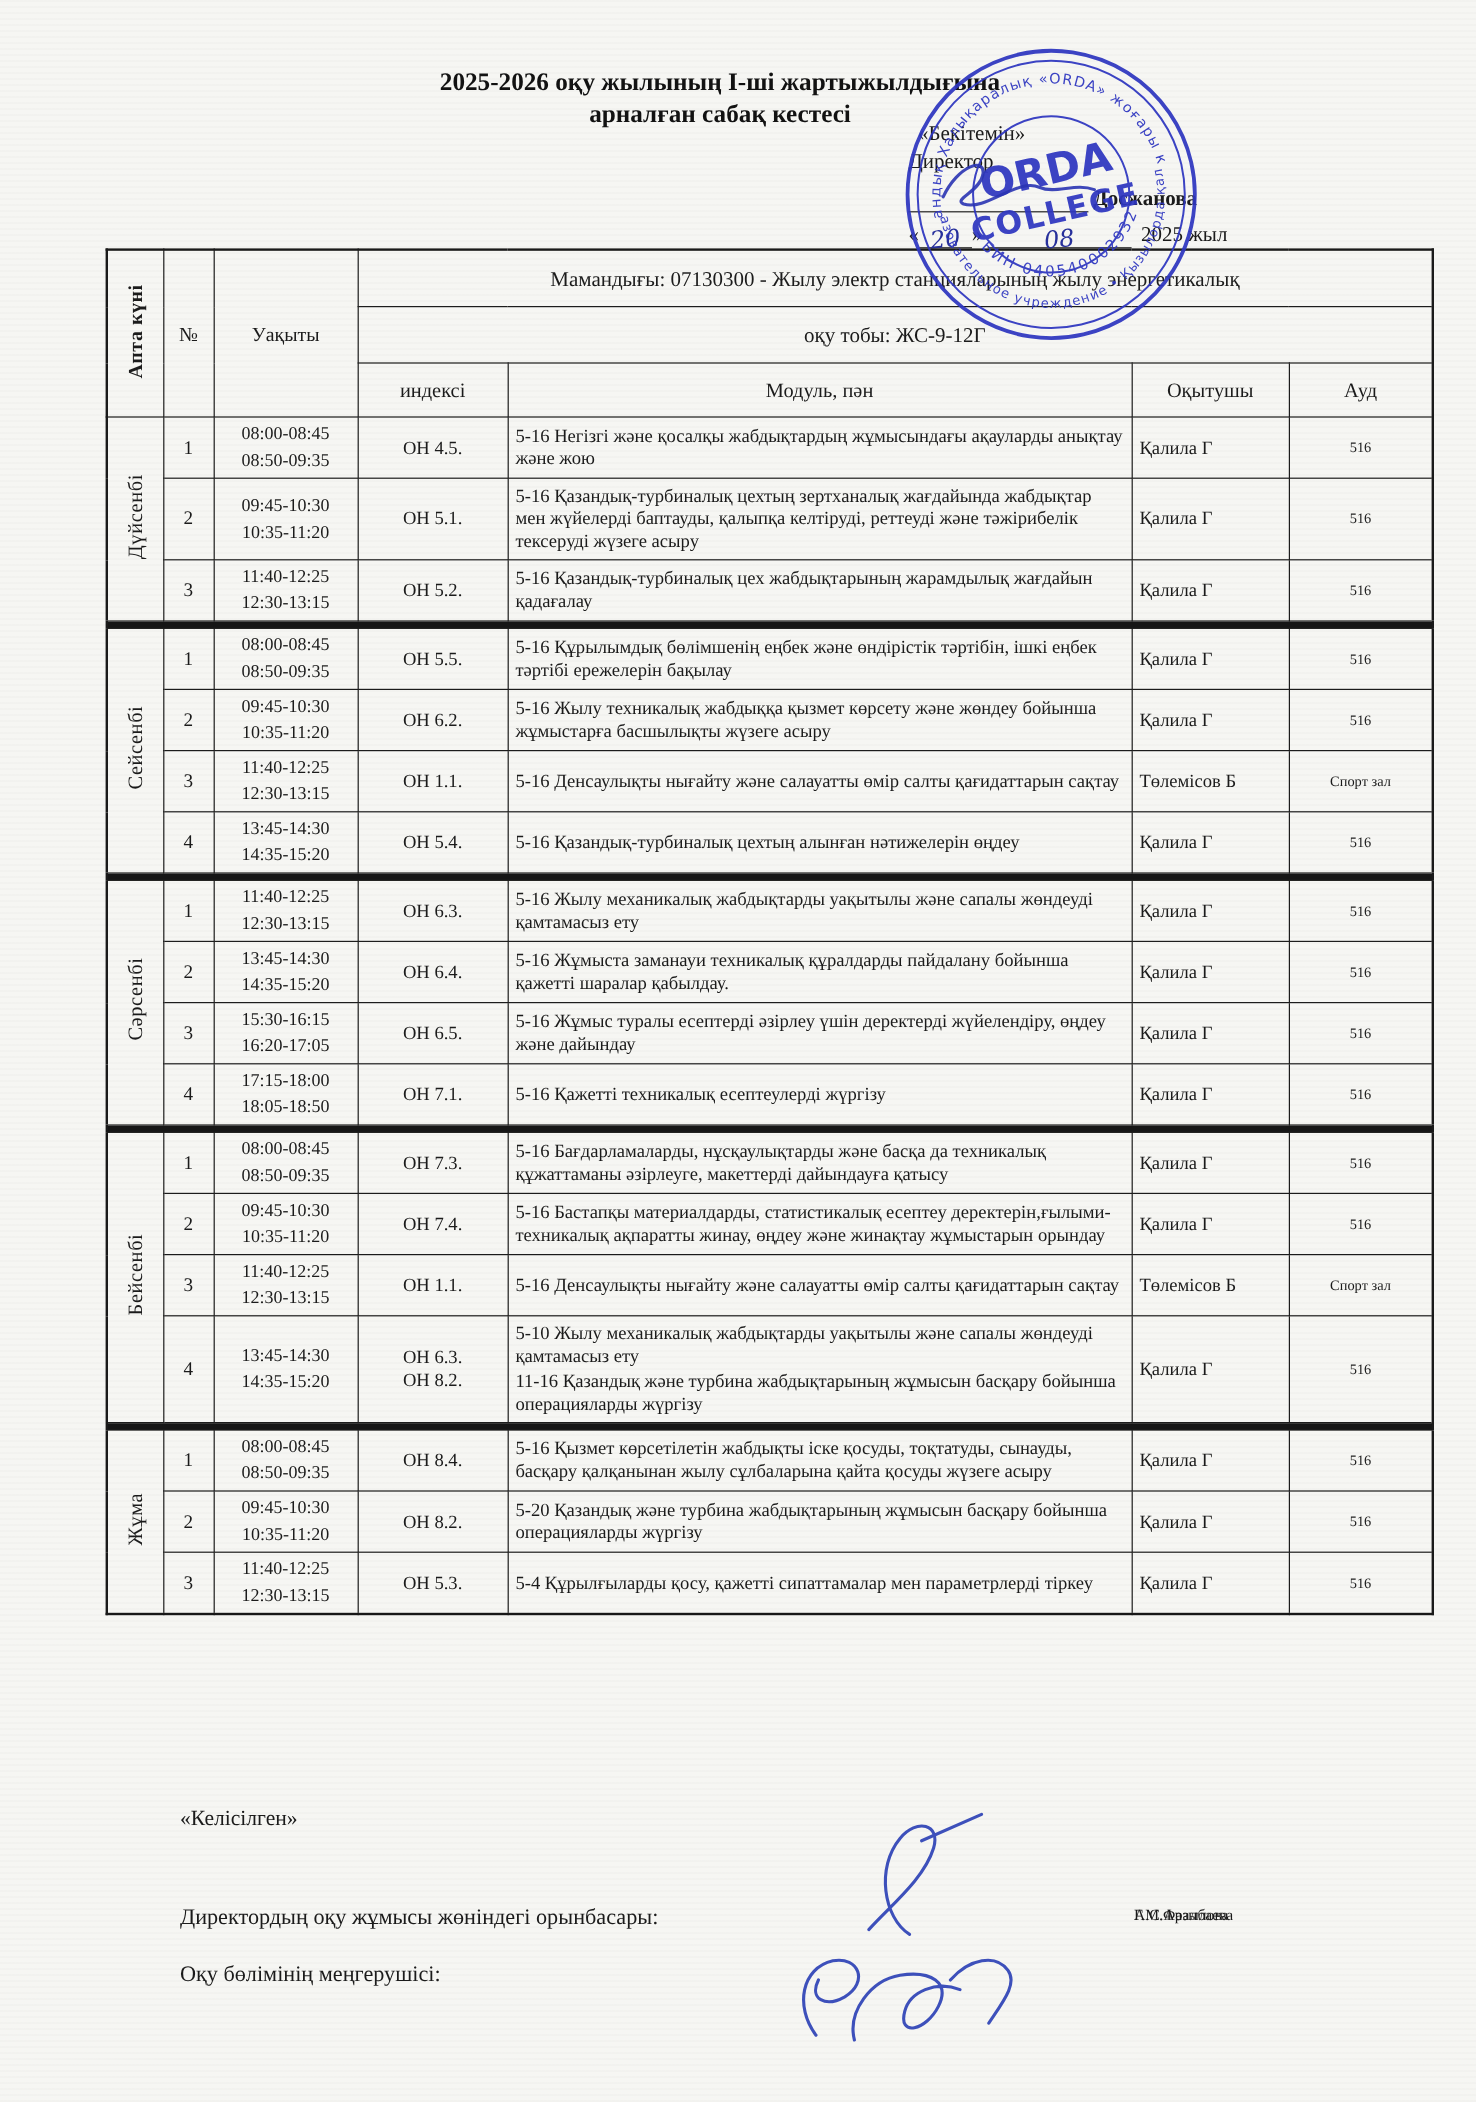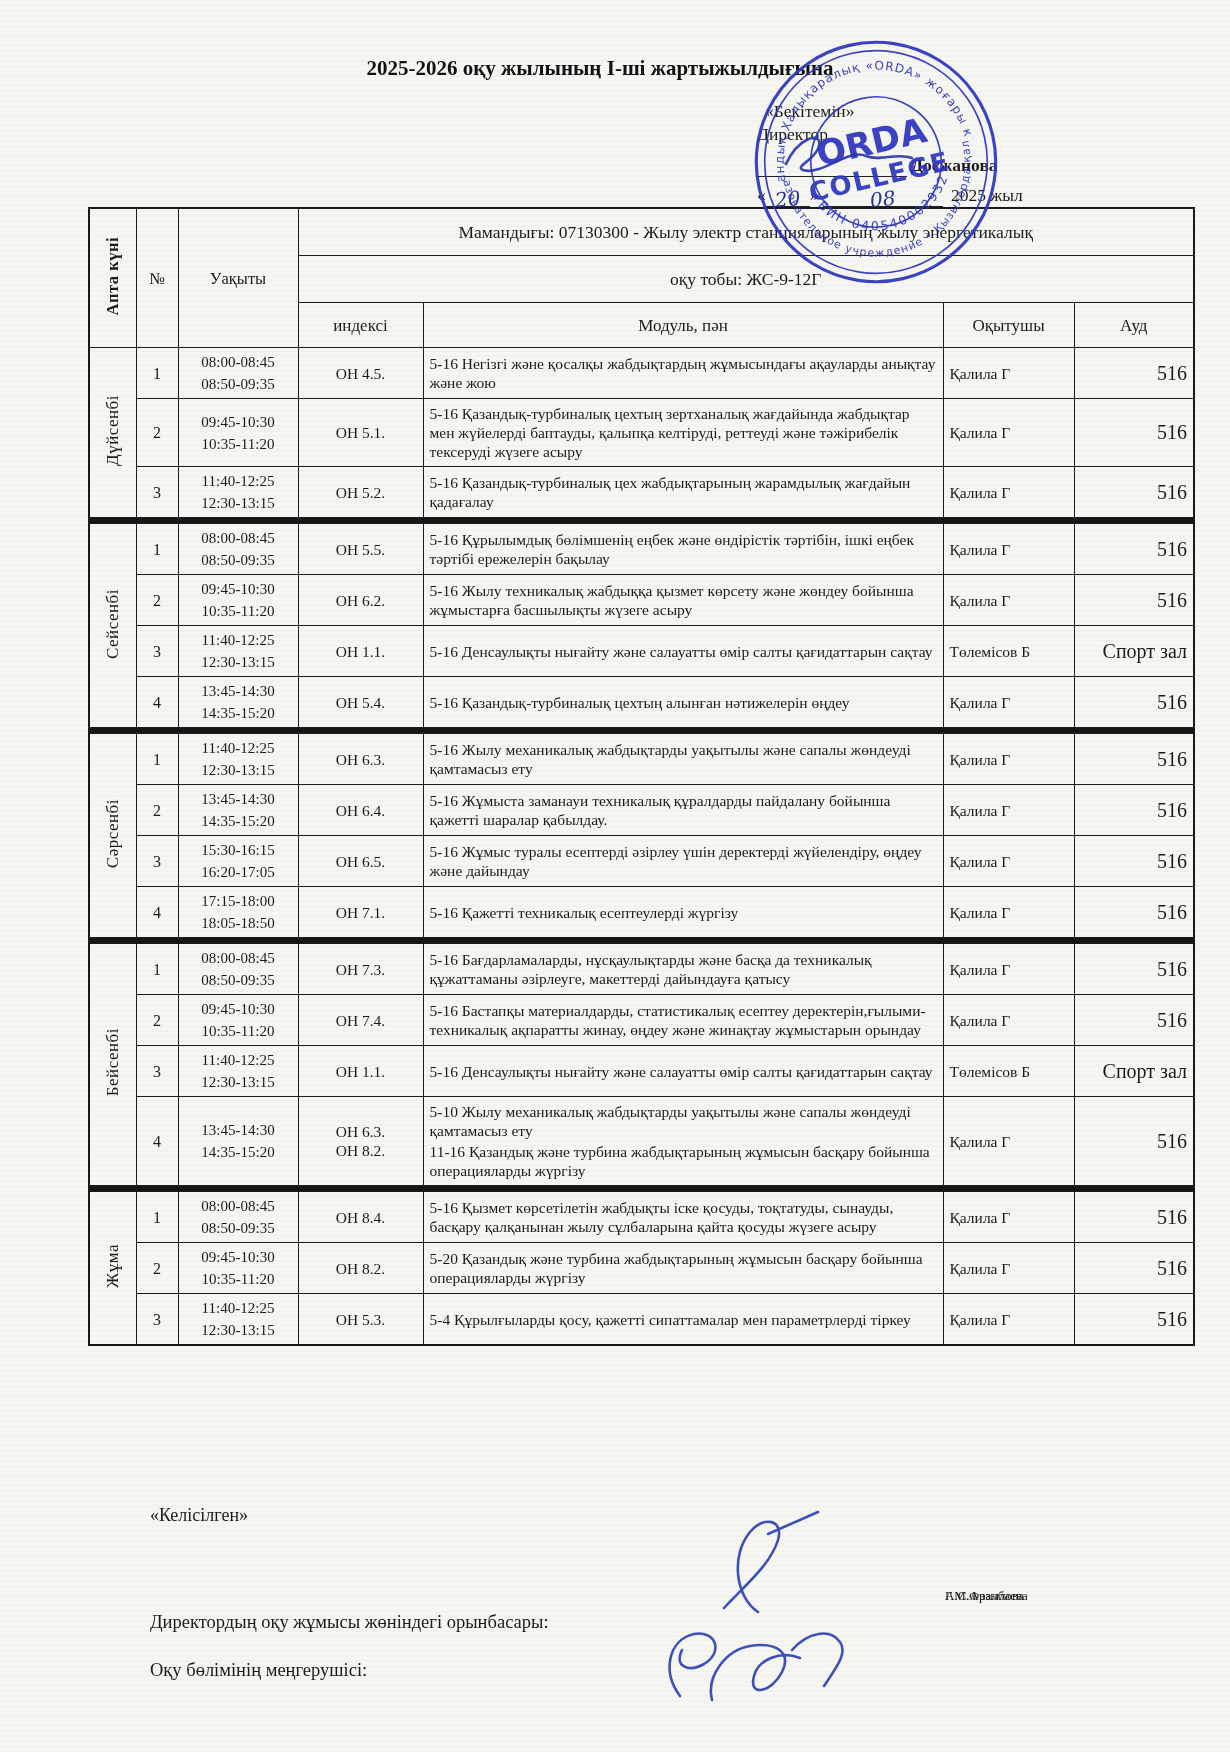--- a/index.html
+++ b/index.html
@@ -44,36 +44,37 @@
         white-space:normal;letter-spacing:.5px;}
   .vert.two{max-height:112px;line-height:21px;}
   td.c-day{text-align:center;}
   td.c-day .vert{font-size:17px;}
   td.c-num{text-align:center;font-size:16px;}
   td.c-time{text-align:center;font-weight:bold;font-size:15px;line-height:22px;white-space:nowrap;margin-top:20px;}
   td.c-idx{text-align:center;font-size:15.5px;}
   td.c-mod{text-align:left;padding-left:10px;padding-right:8px;}
   td.c-mod .mod-p{margin:2px 0;}
   td.c-tea{text-align:left;padding-left:10px;white-space:nowrap;}
-  td.c-room{text-align:right;vertical-align:top;padding-top:5px;font-size:20px;}
+  td.c-room{text-align:center;vertical-align:top;padding-top:5px;font-size:12px;}
   tr.day-sep td{height:5px;padding:0;background:#161616;border-left:2px solid #1a1a1a;border-right:2px solid #1a1a1a;}
   
   .agreed{position:absolute;left:150px;top:1505px;font-size:18px;}
-  .f-label{position:absolute;left:150px;font-size:18.5px;margin-top:24px;}
+  .f-label{position:absolute;left:150px;font-size:18.5px;}
   .f-label.l1{top:1588px;}
   .f-label.l2{top:1636px;}
   .f-name{position:absolute;left:945px;font-size:13px;}
   .f-name.n1{top:1588px;}
   .f-name.n2{top:1588px;}
 </style>
 </head>
 <body>
 
 <div class="title">
   <div>2025-2026 оқу жылының I-ші  жартыжылдығына</div>
+  <div>арналған сабақ кестесі</div>
 </div>
 
 <div class="approve">
   <div class="row1">«Бекітемін»</div>
   <div>Директор</div>
   <div class="sigline"><span class="sigspace"></span><span class="dname">Досжанова</span></div>
   <div class="dateline">
     <span>«</span><span class="blank day"><span class="hand">20</span></span><span>»</span>
     <span class="blank month"><span class="hand">08</span></span><span class="yeartext">2025 жыл</span>
   </div>

